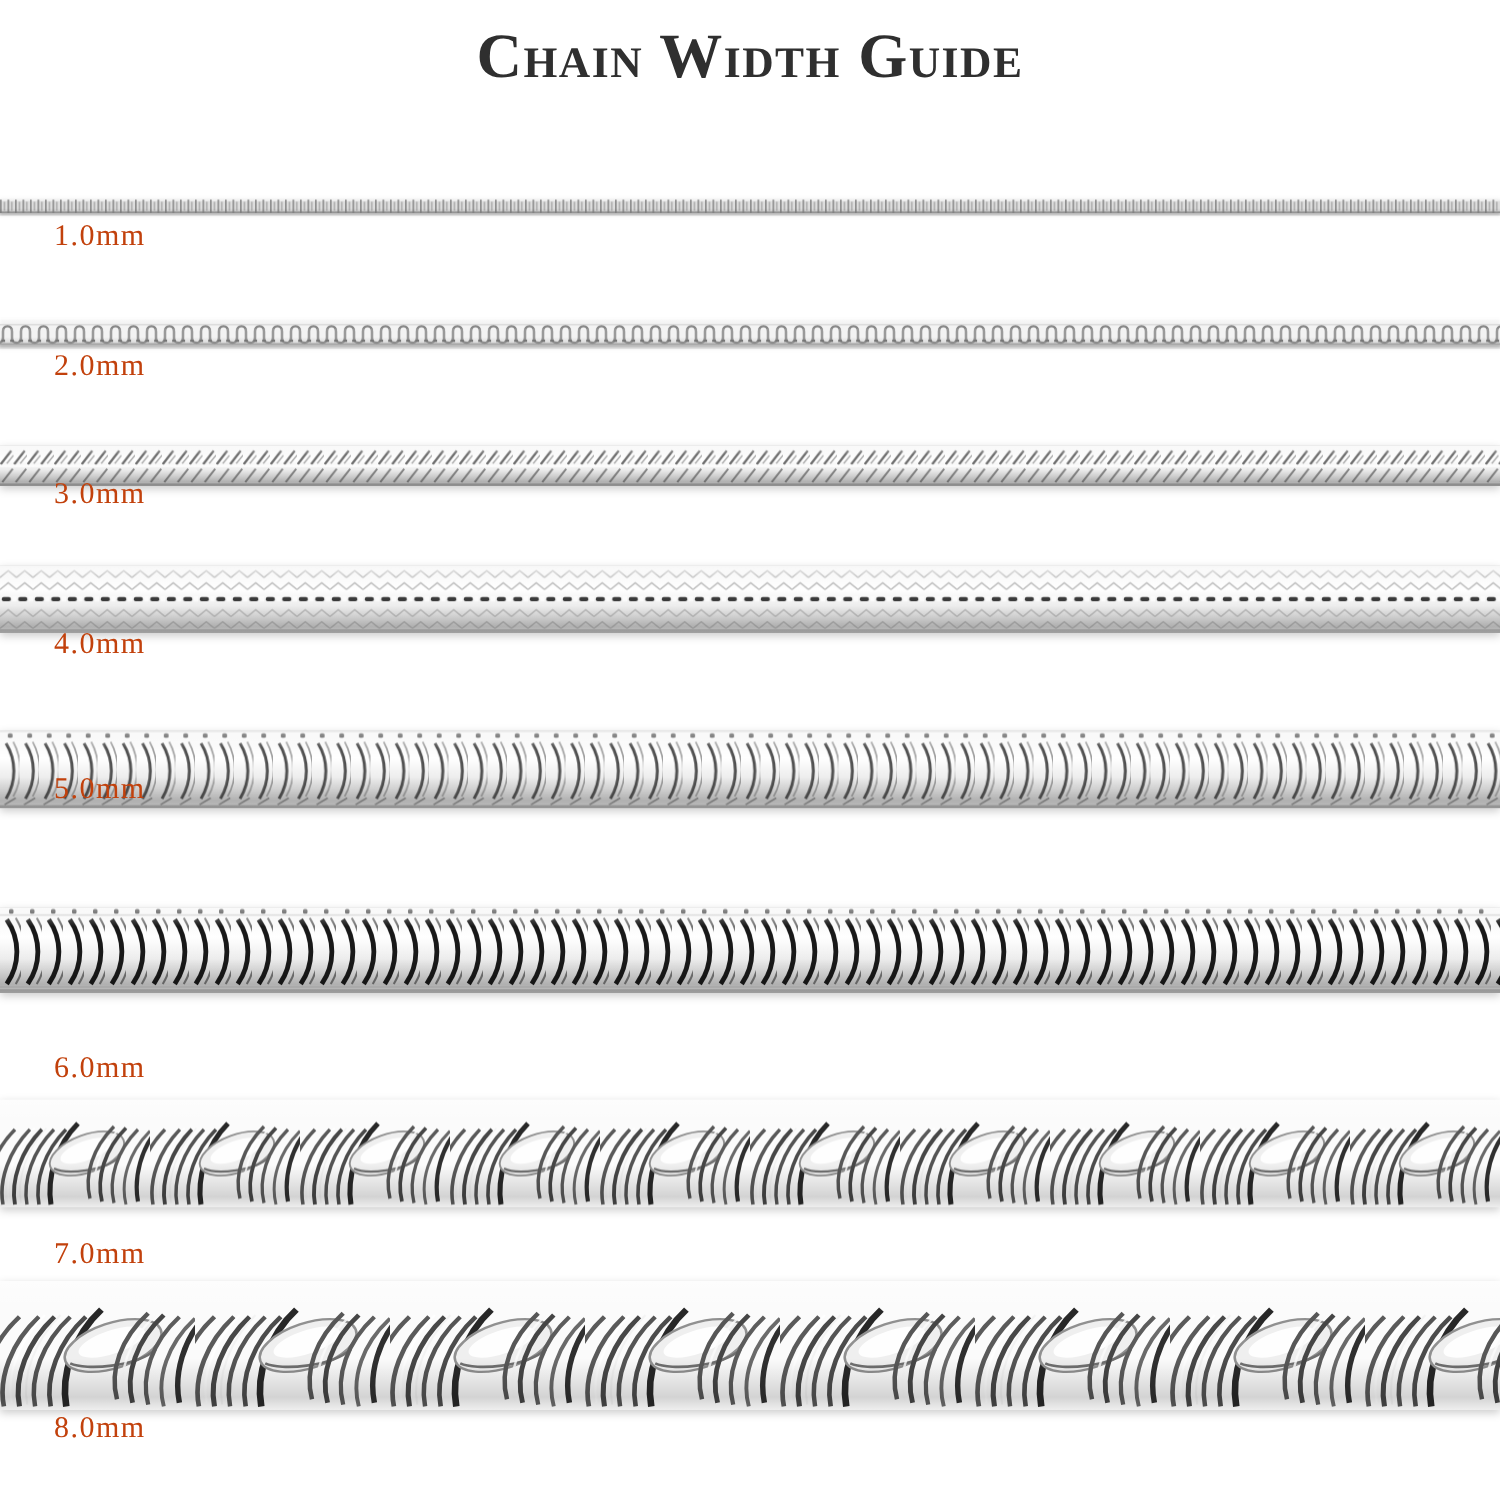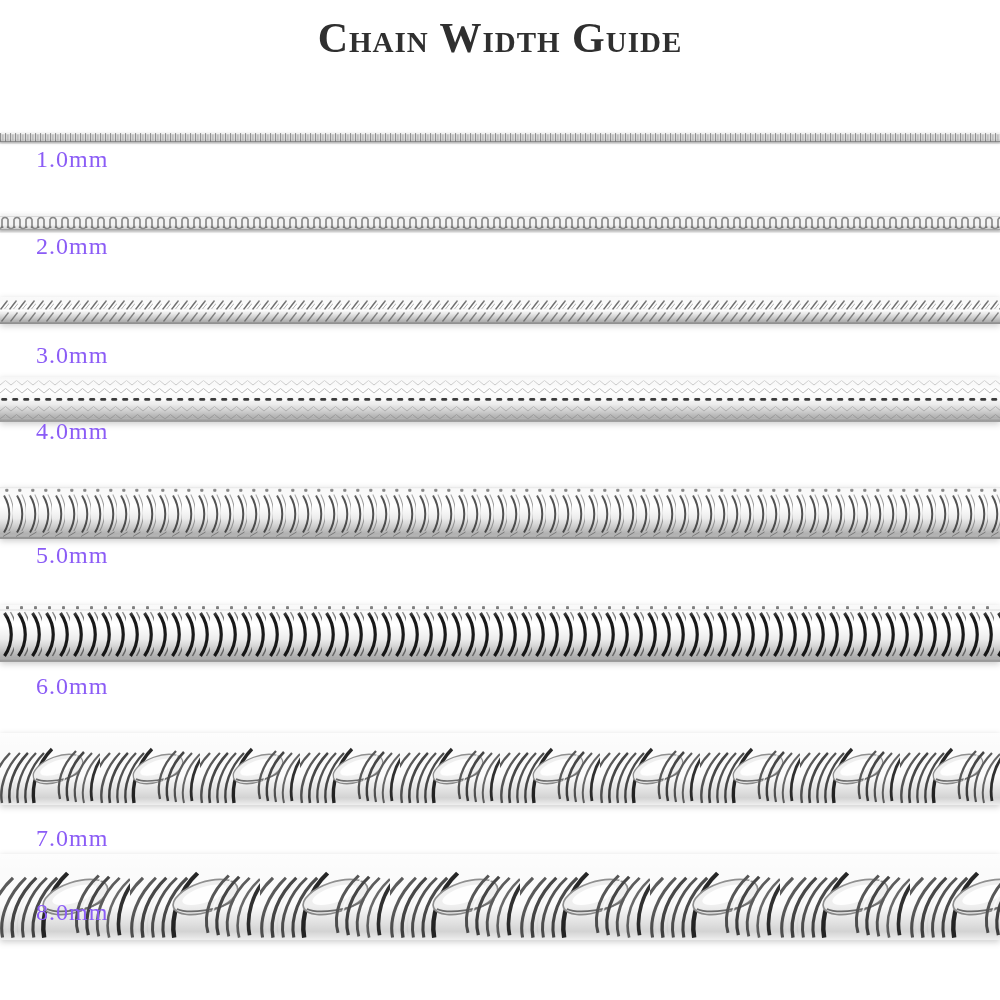--- a/index.html
+++ b/index.html
@@ -15,24 +15,24 @@
   .chain{position:absolute;left:0;width:1000px;display:block;
          filter:blur(0.3px) drop-shadow(0 2px 3px rgba(0,0,0,0.20));}
   .c1{top:131px;height:13px;filter:blur(0.35px) drop-shadow(0 1px 1px rgba(0,0,0,0.18));}
   .c2{top:212px;height:21px;filter:blur(0.35px) drop-shadow(0 1px 1px rgba(0,0,0,0.18));}
   .c3{top:297px;height:27px;}
   .c4{top:377px;height:45px;}
   .c5{top:487px;height:52px;}
   .c6{top:605px;height:57px;}
   .c7{top:733px;height:72px;}
   .c8{top:854px;height:86px;}
-  .label{position:absolute;left:36px;font-size:24px;font-weight:500;
-         color:#8b5cf6;letter-spacing:1px;line-height:1.05;}
-  .l1{top:147px}.l2{top:234px}.l3{top:343px}.l4{top:419px}
-  .l5{top:543px}.l6{top:674px}.l7{top:826px}.l8{top:900px}
+  .label{position:absolute;left:36px;font-size:20px;font-weight:500;
+         color:#c2410c;letter-spacing:1px;line-height:1.05;}
+  .l1{top:147px}.l2{top:234px}.l3{top:319px}.l4{top:419px}
+  .l5{top:516px}.l6{top:702px}.l7{top:826px}.l8{top:942px}
 </style>
 </head>
 <body>
 
 <div class="page">
 
   <div class="title">Chain Width Guide</div>
 
   <svg class="defs" aria-hidden="true">
     <defs>

